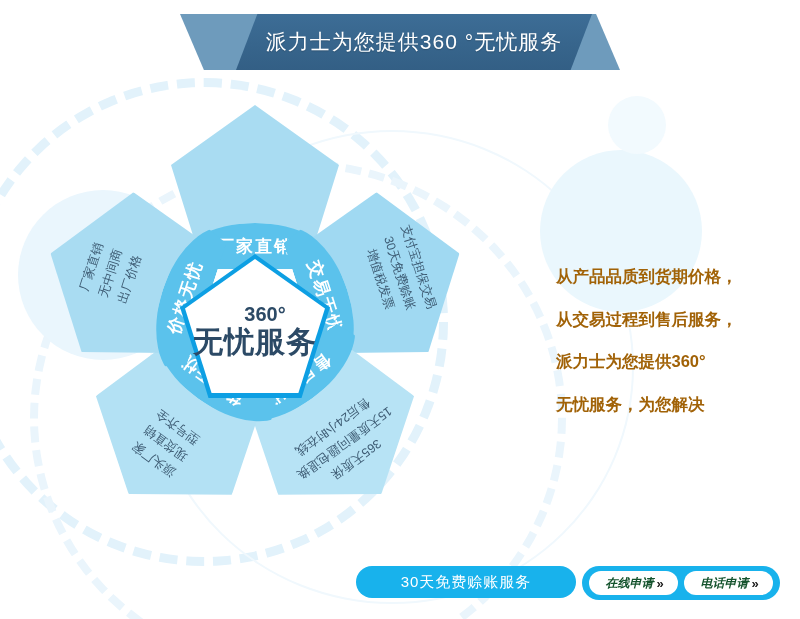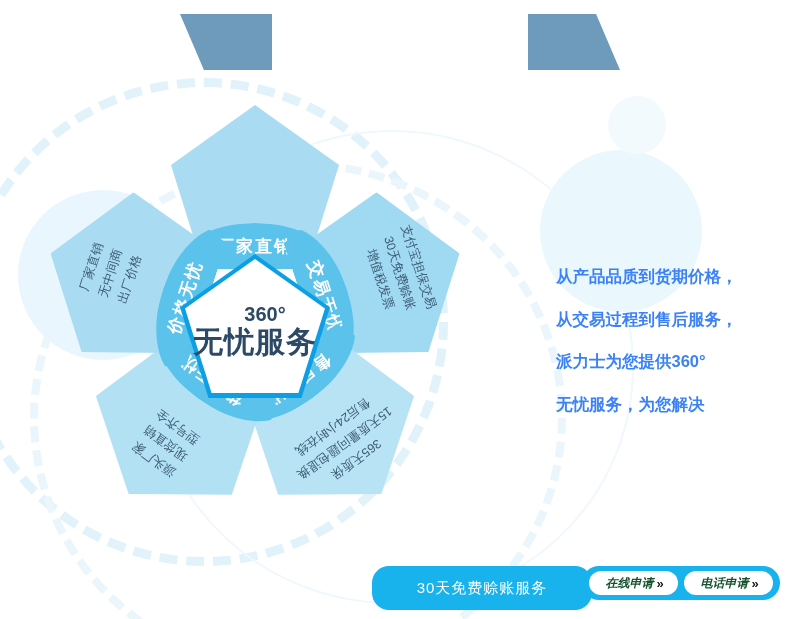--- a/index.html
+++ b/index.html
@@ -117,29 +117,29 @@
   .center-pent .pent-text{
     position:absolute;inset:0;display:flex;flex-direction:column;
     align-items:center;justify-content:center;padding-top:12px;box-sizing:border-box;
   }
   .pent-text .big{color:#2c4a66;font-size:20px;font-weight:700;line-height:1.05;margin-left:20px;}
   .pent-text .sub{color:#2c4a66;font-size:30px;font-weight:700;line-height:1.15;letter-spacing:1px;}
 
   
   .para{position:absolute;left:556px;top:268px;width:240px;}
   .para p{
-    margin:0 0 26px 0;color:#3b82f6;font-size:16.5px;font-weight:700;
+    margin:0 0 26px 0;color:#a16207;font-size:16.5px;font-weight:700;
     line-height:1;white-space:nowrap;
   }
   .para p:last-child{margin-bottom:0;}
 
   
   .bottom{position:absolute;left:356px;top:566px;width:424px;height:34px;}
   .credit-pill{
-    position:absolute;left:16px;top:0;width:220px;height:44px;background:#18b2ec;
+    position:absolute;left:0;top:0;width:220px;height:32px;background:#18b2ec;
     border-radius:17px;display:flex;align-items:center;justify-content:center;
   }
   .credit-pill span{color:#ffffff;font-size:15px;letter-spacing:1px;white-space:nowrap;}
   .apply-group{
     position:absolute;left:226px;top:0;height:34px;width:198px;background:#18b2ec;
     border-radius:17px;display:flex;align-items:center;gap:6px;padding:0 7px;
     box-sizing:border-box;
   }
   .apply-btn{
     flex:1;height:24px;background:#ffffff;border-radius:12px;
@@ -156,20 +156,23 @@
   <div class="deco ring-dashed"></div>
   <div class="deco ring-dashed2"></div>
   <div class="deco ring-thin"></div>
   <div class="deco circle-soft c1"></div>
   <div class="deco circle-soft c2"></div>
   <div class="deco circle-soft c3"></div>
 
   <div class="header-wrap">
     <div class="hdr-left"></div>
     <div class="hdr-right"></div>
+    <div class="hdr-center">
+      <div class="title">派力士为您提供360 °无忧服务</div>
+    </div>
   </div>
 
   <div class="flower">
 
     <div class="petal p-top">
       <div class="petal-inner" style="transform:rotate(0deg);">
         <div class="petal-body"></div>
         <div class="petal-band">
           <div class="band-label">厂家直销</div>
         </div>

